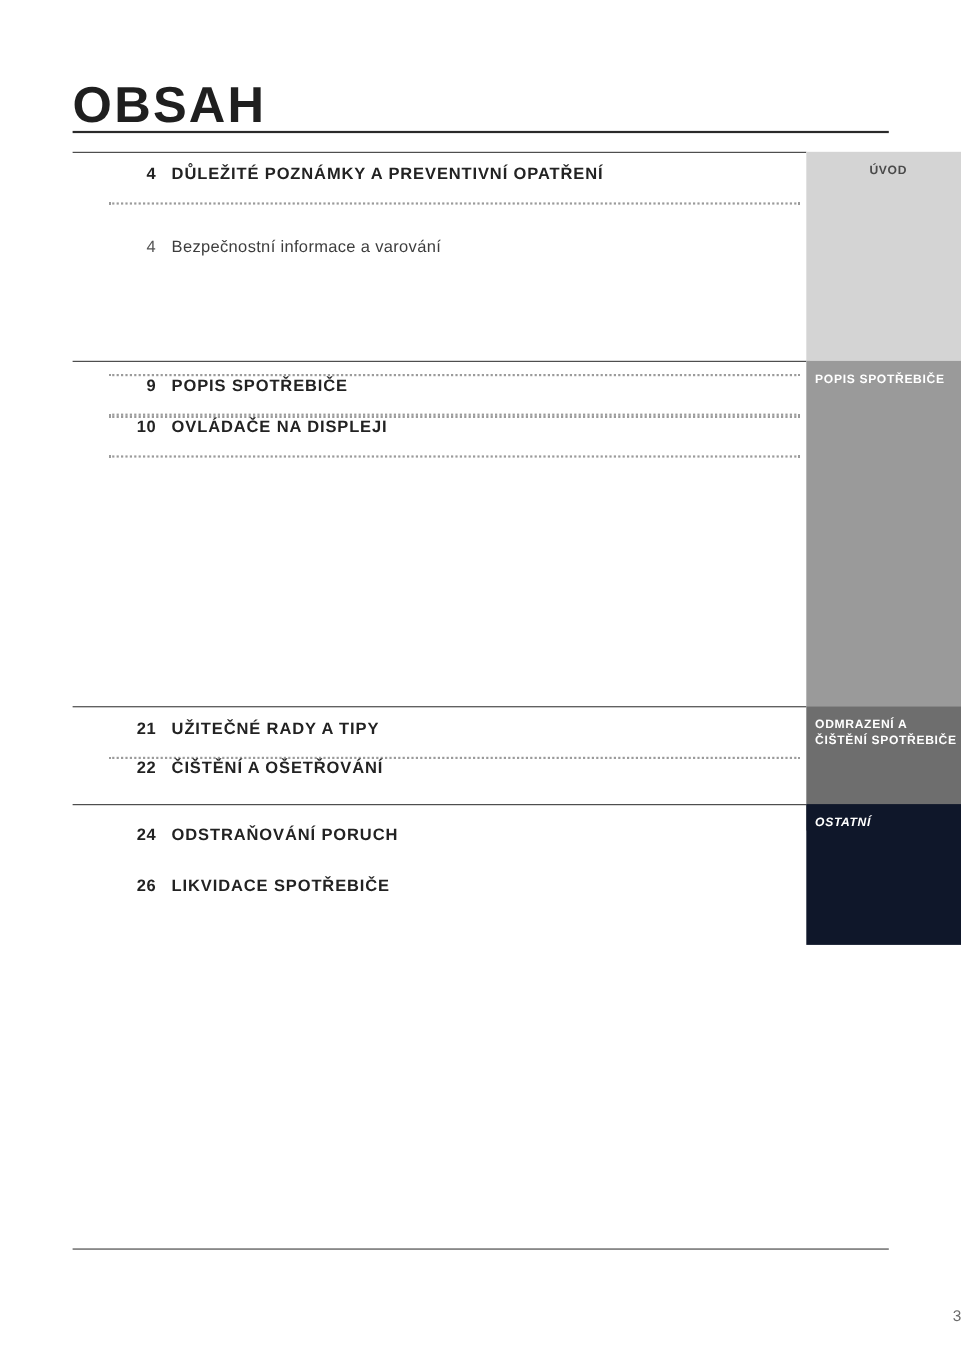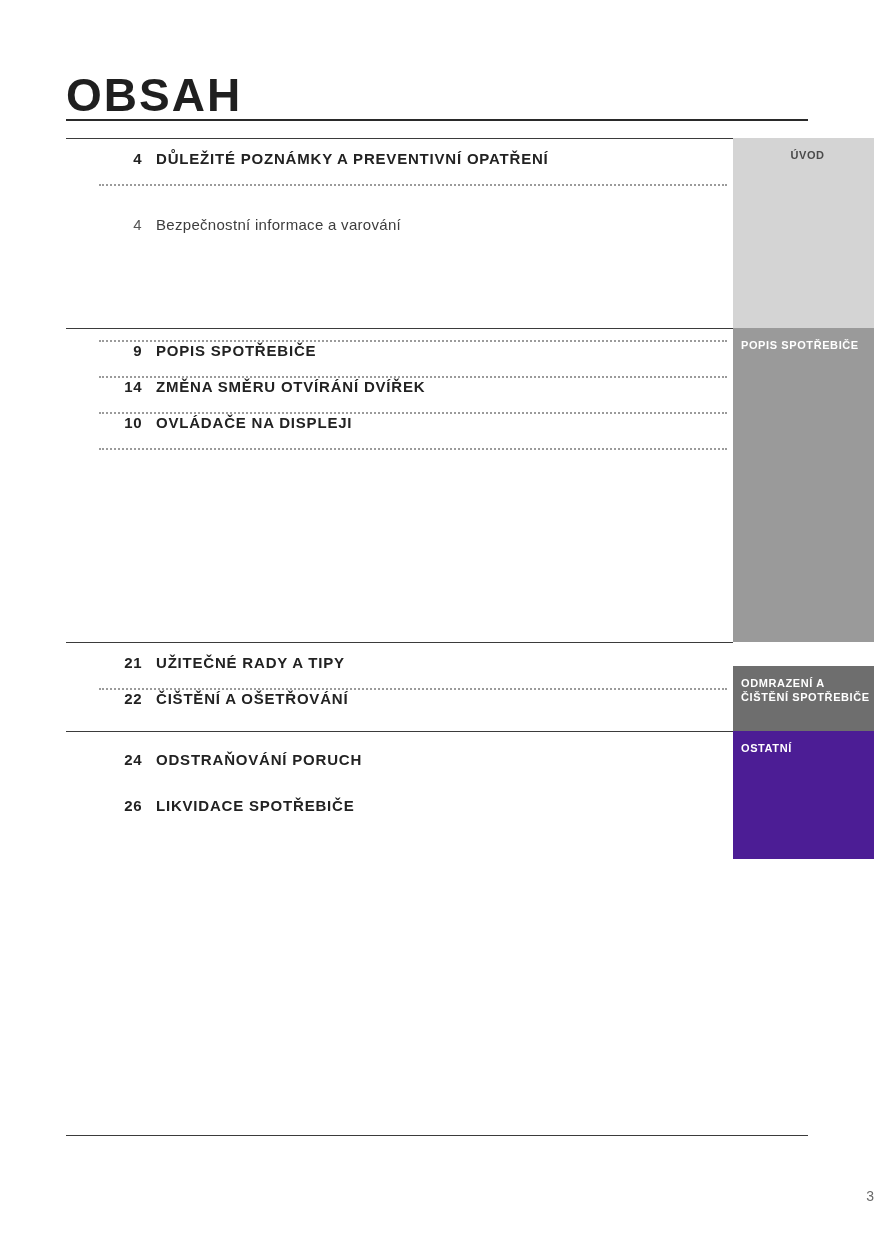--- a/index.html
+++ b/index.html
@@ -93,22 +93,23 @@
   }
   .tab.mid {
     background: #9a9a9a;
     color: #ffffff;
   }
   .tab.dark {
     background: #6e6e6e;
     color: #ffffff;
   }
   .tab.darker {
-    background: #4c1d95;
-    color: #ffffff;
+    background: #0f172a;
+    color: #ffffff;
+    font-style: italic;
   }
 
   
   .entry {
     position: relative;
     display: flex;
     align-items: baseline;
     height: 34px;
     padding-left: 46px;
     box-sizing: border-box;
@@ -210,36 +211,32 @@
         <span>POPIS SPOTŘEBIČE</span>
       </div>
       <div class="section-inner">
         <div class="spacer-12"></div>
         <div class="dotrule"></div>
         <div class="entry">
           <span class="num">9</span>
           <span class="label">POPIS SPOTŘEBIČE</span>
         </div>
         <div class="dotrule"></div>
-        <div class="entry">
-          <span class="num">14</span>
-          <span class="label">ZMĚNA SMĚRU OTVÍRÁNÍ DVÍŘEK</span>
-        </div>
         <div class="dotrule"></div>
         <div class="entry">
           <span class="num">10</span>
           <span class="label">OVLÁDAČE NA DISPLEJI</span>
         </div>
         <div class="dotrule"></div>
       </div>
     </div>
 
     <div class="section" style="height:89px;">
       <div class="section-top-rule"></div>
-      <div class="tab dark" style="height:113px;margin-top:24px;">
+      <div class="tab dark" style="height:113px;">
         <span>ODMRAZENÍ A ČIŠTĚNÍ SPOTŘEBIČE</span>
       </div>
       <div class="section-inner">
         <div class="spacer-12"></div>
         <div class="entry">
           <span class="num">21</span>
           <span class="label">UŽITEČNÉ RADY A TIPY</span>
         </div>
         <div class="dotrule"></div>
         <div class="entry">

